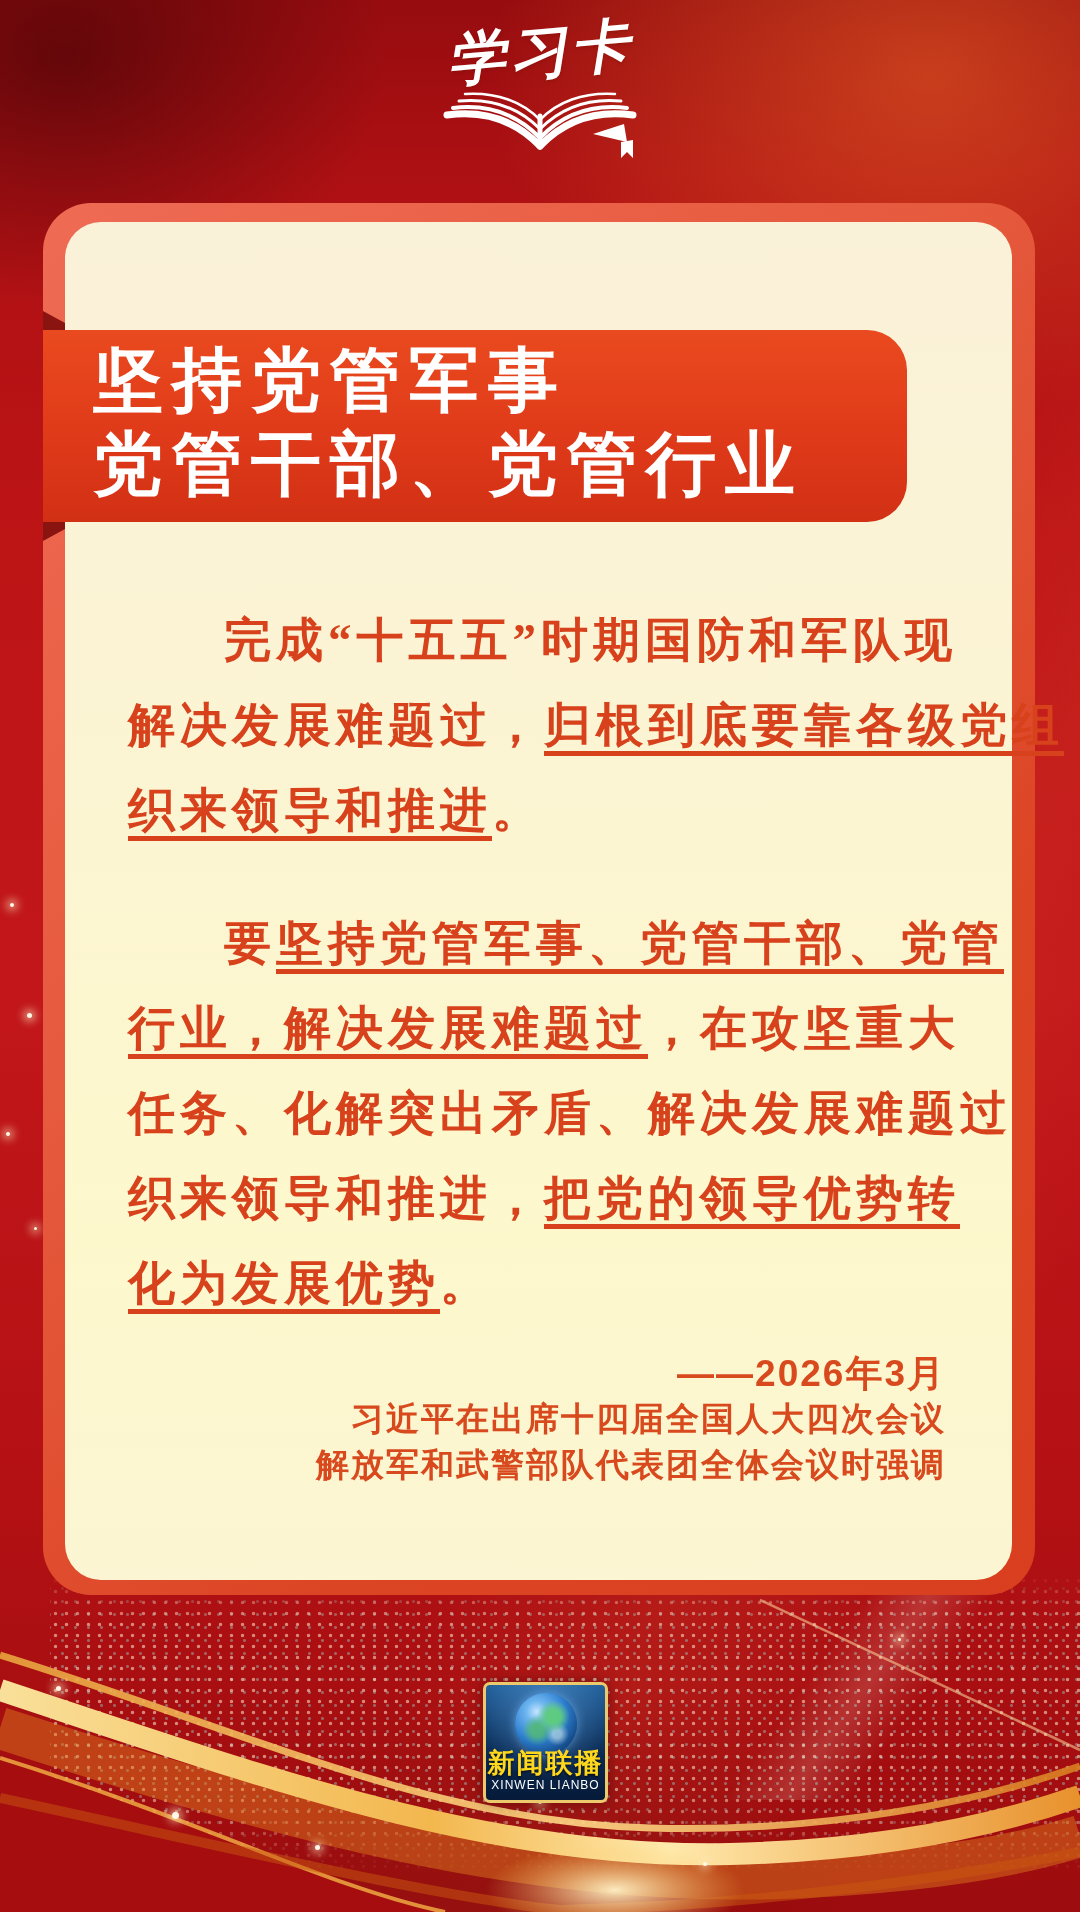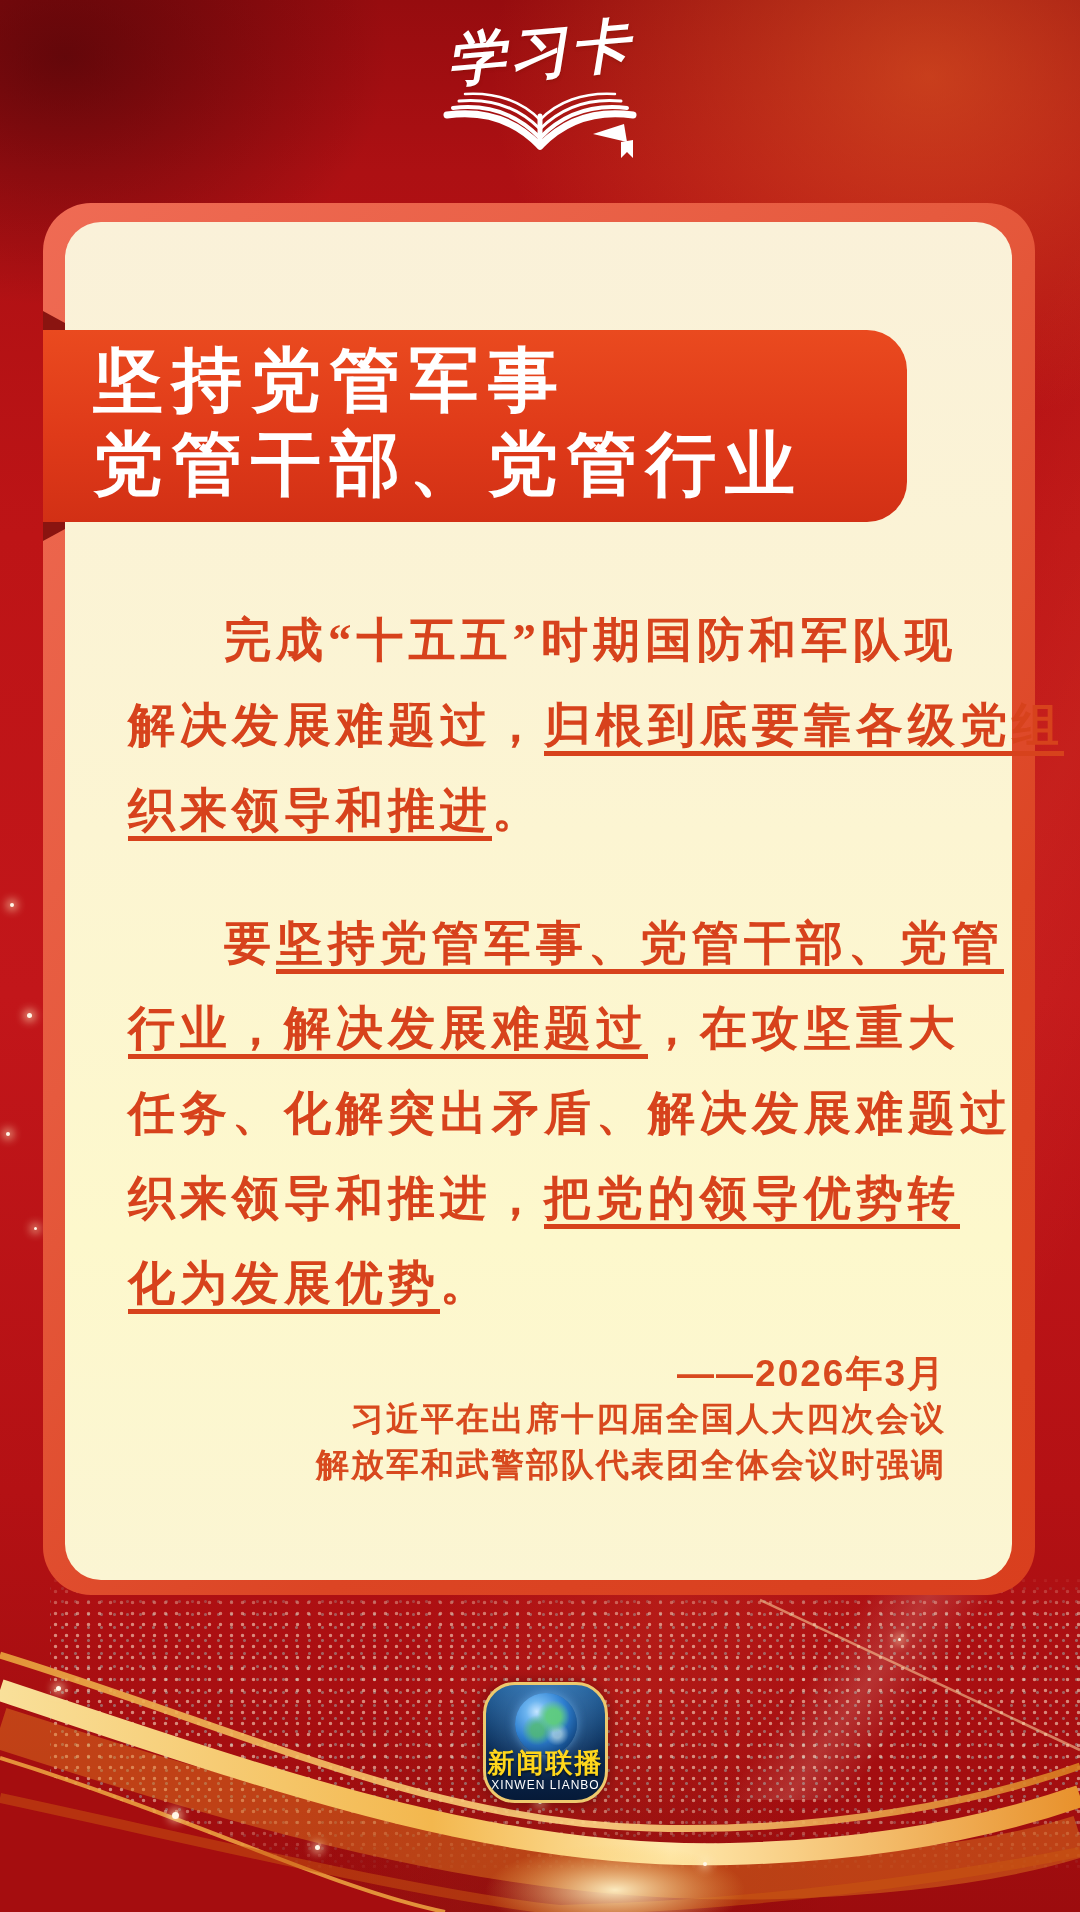--- a/index.html
+++ b/index.html
@@ -55,21 +55,21 @@
   
   .attr{position:absolute;left:200px;top:1352px;width:746px;text-align:right;color:#d8491e;}
   .attr .date{font-size:37px;font-weight:bold;line-height:44px;letter-spacing:2px;}
   .attr .src{font-size:33px;font-weight:bold;line-height:46px;letter-spacing:2px;}
   
   .top-logo{position:absolute;left:390px;top:14px;width:300px;height:160px;text-align:center;color:#fff;}
   .top-logo .cal{font-size:58px;font-weight:900;font-style:italic;letter-spacing:4px;
     transform:rotate(-5deg);text-shadow:0 2px 3px rgba(120,20,0,.35);}
   .top-logo svg{display:block;margin:-10px auto 0;}
   
-  .news-icon{position:absolute;left:483px;top:1682px;width:125px;height:121px;border-radius:32px;
+  .news-icon{position:absolute;left:483px;top:1682px;width:125px;height:121px;border-radius:7px;
     border:3px solid #edc96e;box-sizing:border-box;text-align:center;overflow:hidden;
     background:
       radial-gradient(circle at 50% 28%, rgba(130,195,255,.40), transparent 62%),
       linear-gradient(180deg,#25639e 0%,#123e6e 38%,#0a2850 64%,#061a38 100%);
     box-shadow:0 0 14px rgba(0,0,0,.35);}
   .globe{position:absolute;left:29px;top:8px;width:62px;height:62px;border-radius:50%;
     background:
       radial-gradient(circle at 62% 38%, rgba(95,205,125,.95) 0 13%, transparent 30%),
       radial-gradient(circle at 36% 60%, rgba(80,185,115,.85) 0 11%, transparent 28%),
       radial-gradient(circle at 68% 66%, rgba(225,245,235,.55) 0 7%, transparent 20%),

